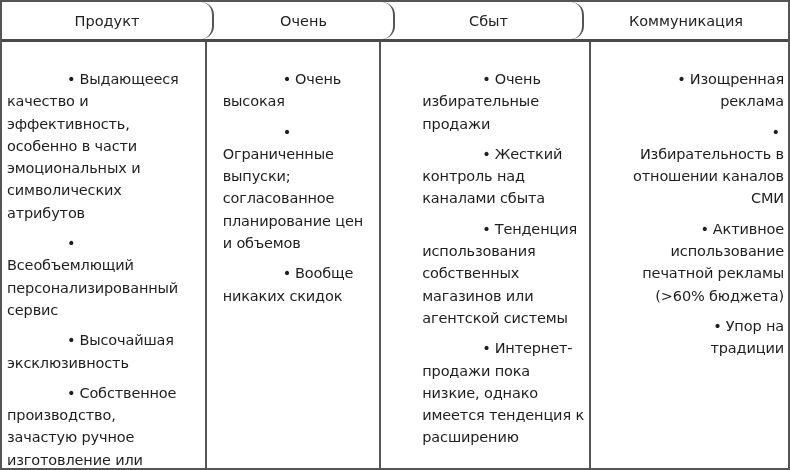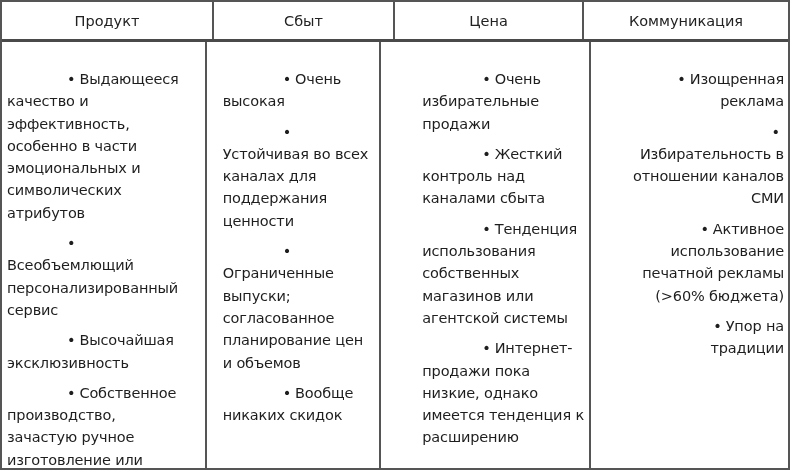--- a/index.html
+++ b/index.html
@@ -8,21 +8,21 @@
     position: absolute; left: 0; top: 0; width: 790px; height: 470px;
     box-sizing: border-box;
     border-top: 2px solid #555; border-left: 2px solid #555; border-right: 2px solid #555; border-bottom: 2px solid #555;
   }
   .header-row {
     position: absolute; left: 0; top: 0; width: 786px; height: 37px;
     border-bottom: 3px solid #4a4a4a; display: flex;
   }
   .hcell {
     height: 37px; display: flex; align-items: center; justify-content: center;
-    font-size: 14.5px; color: #222; box-sizing: border-box;
+    font-size: 14.5px; color: #222; box-sizing: border-box; border-radius: 13px;
   }
   .body-row { position: absolute; left: 0; top: 40px; width: 786px; height: 428px; display: flex; }
   .cell { height: 100%; box-sizing: border-box; padding: 26px 22px 0 6px; }
   .c1 { width: 212px; border-right: 2px solid #555; }
   .c2 { width: 181px; border-right: 2px solid #555; }
   .c3 { width: 189px; border-right: 2px solid #555; }
   .c4 { width: 204px; }
   .body-row .cell { padding-left: 5px; }
   .c2.cell { padding-left: 16px; padding-right: 4px; }
   .c3.cell { padding-left: 13px; padding-right: 4px; margin-left: 28px; }
@@ -32,36 +32,35 @@
     text-indent: 30px; letter-spacing: -0.15px;
   }
   .bullet { display: inline-block; margin-right: 4px; }
 </style>
 </head>
 <body>
 
 <div class="table">
   <div class="header-row">
     <div class="hcell c1" style="padding:0">Продукт</div>
-    <div class="hcell c2" style="padding:0">Сбыт</div>
-    <div class="hcell c3" style="padding:0">Цена</div>
+    <div class="hcell c2" style="padding:0">Очень</div>
+    <div class="hcell c3" style="padding:0">Сбыт</div>
     <div class="hcell c4" style="padding:12px">Коммуникация</div>
   </div>
 
   <div class="body-row">
     <div class="cell c1">
       <p class="item"><span class="bullet">•</span><span>Выдающееся качество и эффективность, особенно в части эмоциональных и символических атрибутов</span></p>
       <p class="item"><span class="bullet">•</span><span>Всеобъемлющий персонализированный сервис</span></p>
       <p class="item"><span class="bullet">•</span><span>Высочайшая эксклюзивность</span></p>
       <p class="item"><span class="bullet">•</span><span>Собственное производство, зачастую ручное изготовление или изготовление по заказу (аутсорсинг практически не используется)</span></p>
     </div>
 
     <div class="cell c2">
       <p class="item"><span class="bullet">•</span><span>Очень высокая</span></p>
-      <p class="item"><span class="bullet">•</span><span>Устойчивая во всех каналах для поддержания ценности</span></p>
       <p class="item"><span class="bullet">•</span><span>Ограниченные выпуски; согласованное планирование цен и объемов</span></p>
       <p class="item"><span class="bullet">•</span><span>Вообще никаких скидок</span></p>
     </div>
 
     <div class="cell c3">
       <p class="item"><span class="bullet">•</span><span>Очень избирательные продажи</span></p>
       <p class="item"><span class="bullet">•</span><span>Жесткий контроль над каналами сбыта</span></p>
       <p class="item"><span class="bullet">•</span><span>Тенденция использования собственных магазинов или агентской системы</span></p>
       <p class="item"><span class="bullet">•</span><span>Интернет-продажи пока низкие, однако имеется тенденция к расширению</span></p>
     </div>

